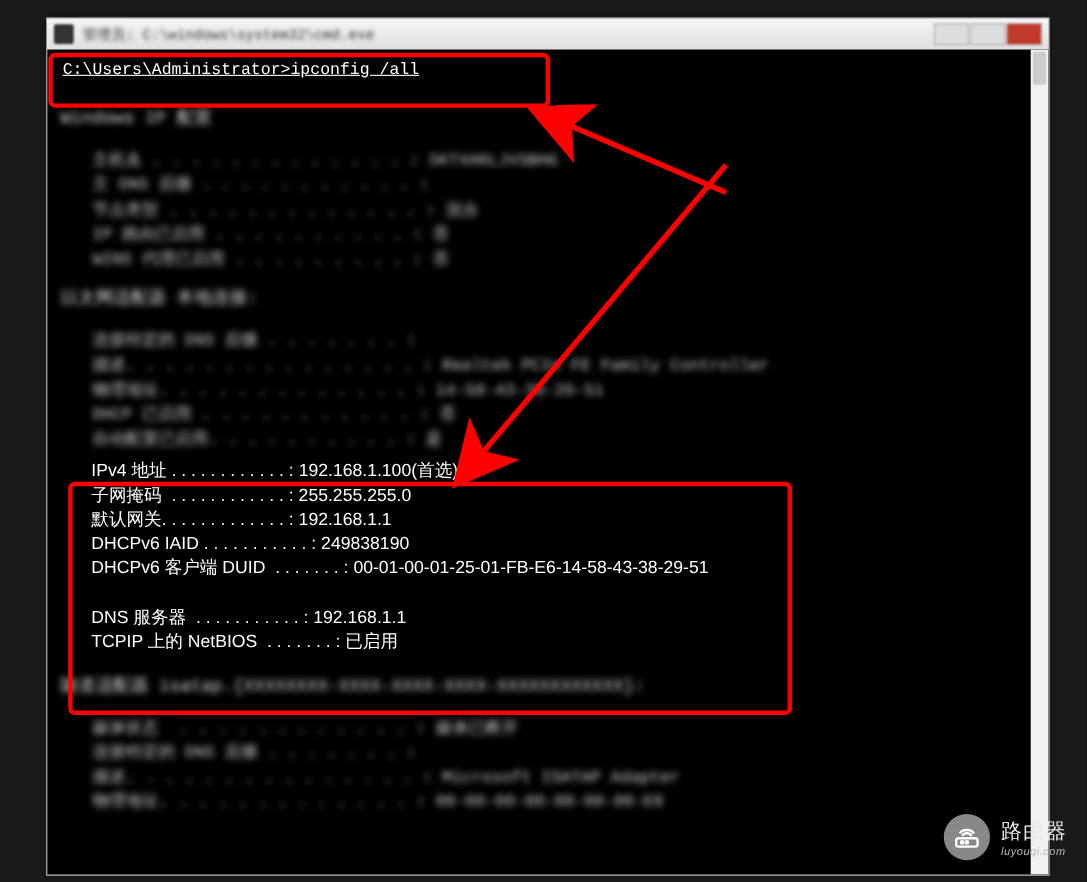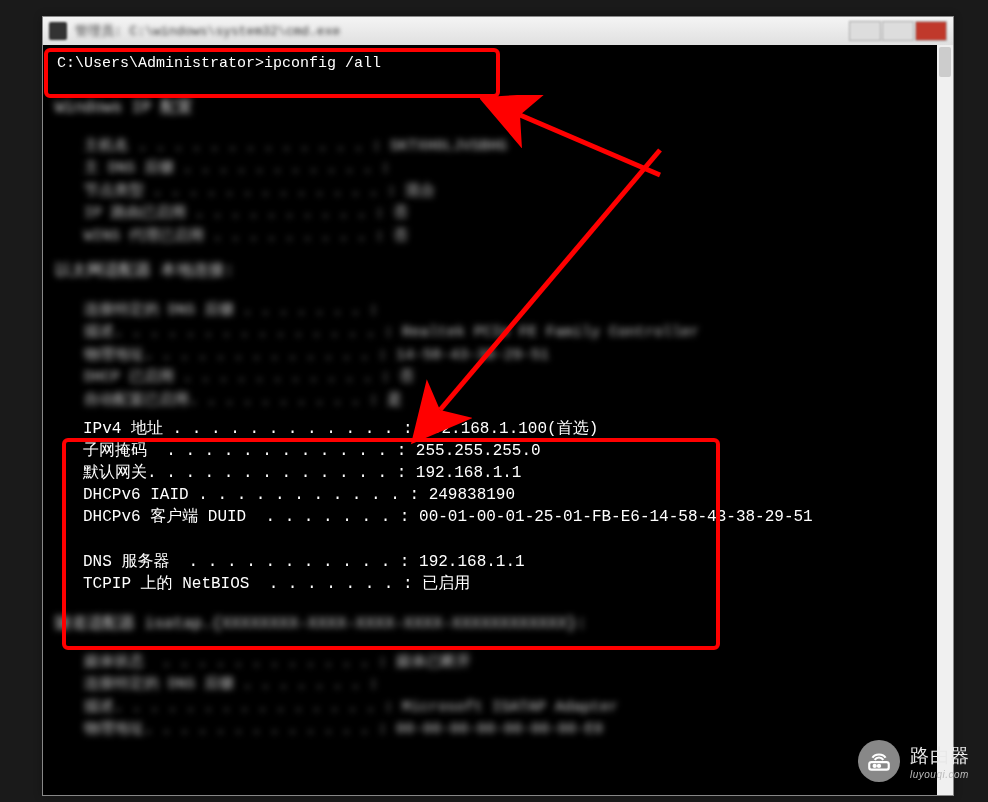--- a/index.html
+++ b/index.html
@@ -82,39 +82,40 @@
       width: 12px;
       height: 30px;
       background: #ccc;
       border-radius: 2px;
     }
     .cmd-line {
       color: #fff;
       font-family: "Courier New", monospace;
       font-size: 15px;
       padding: 2px 4px;
+      text-decoration: underline;
     }
     .blurred-line {
       color: #ccc;
       filter: blur(3px);
       white-space: pre;
       font-size: 15px;
       line-height: 1.5;
       padding-left: 4px;
     }
     .blurred-header {
       filter: blur(3px);
       font-size: 16px;
       margin: 12px 0 8px 2px;
       color: #ddd;
     }
     .ip-info {
       color: #fff;
       white-space: pre;
-      font-family: Liberation Mono, monospace;
+      font-family: Liberation Sans, sans-serif;
       font-size: 16px;
       line-height: 1.38;
       padding: 6px 10px;
       margin-left: 20px;
     }
     .highlight-box-1 {
       position: absolute;
       border: 4px solid #ff0000;
       border-radius: 6px;
       left: 44px;

